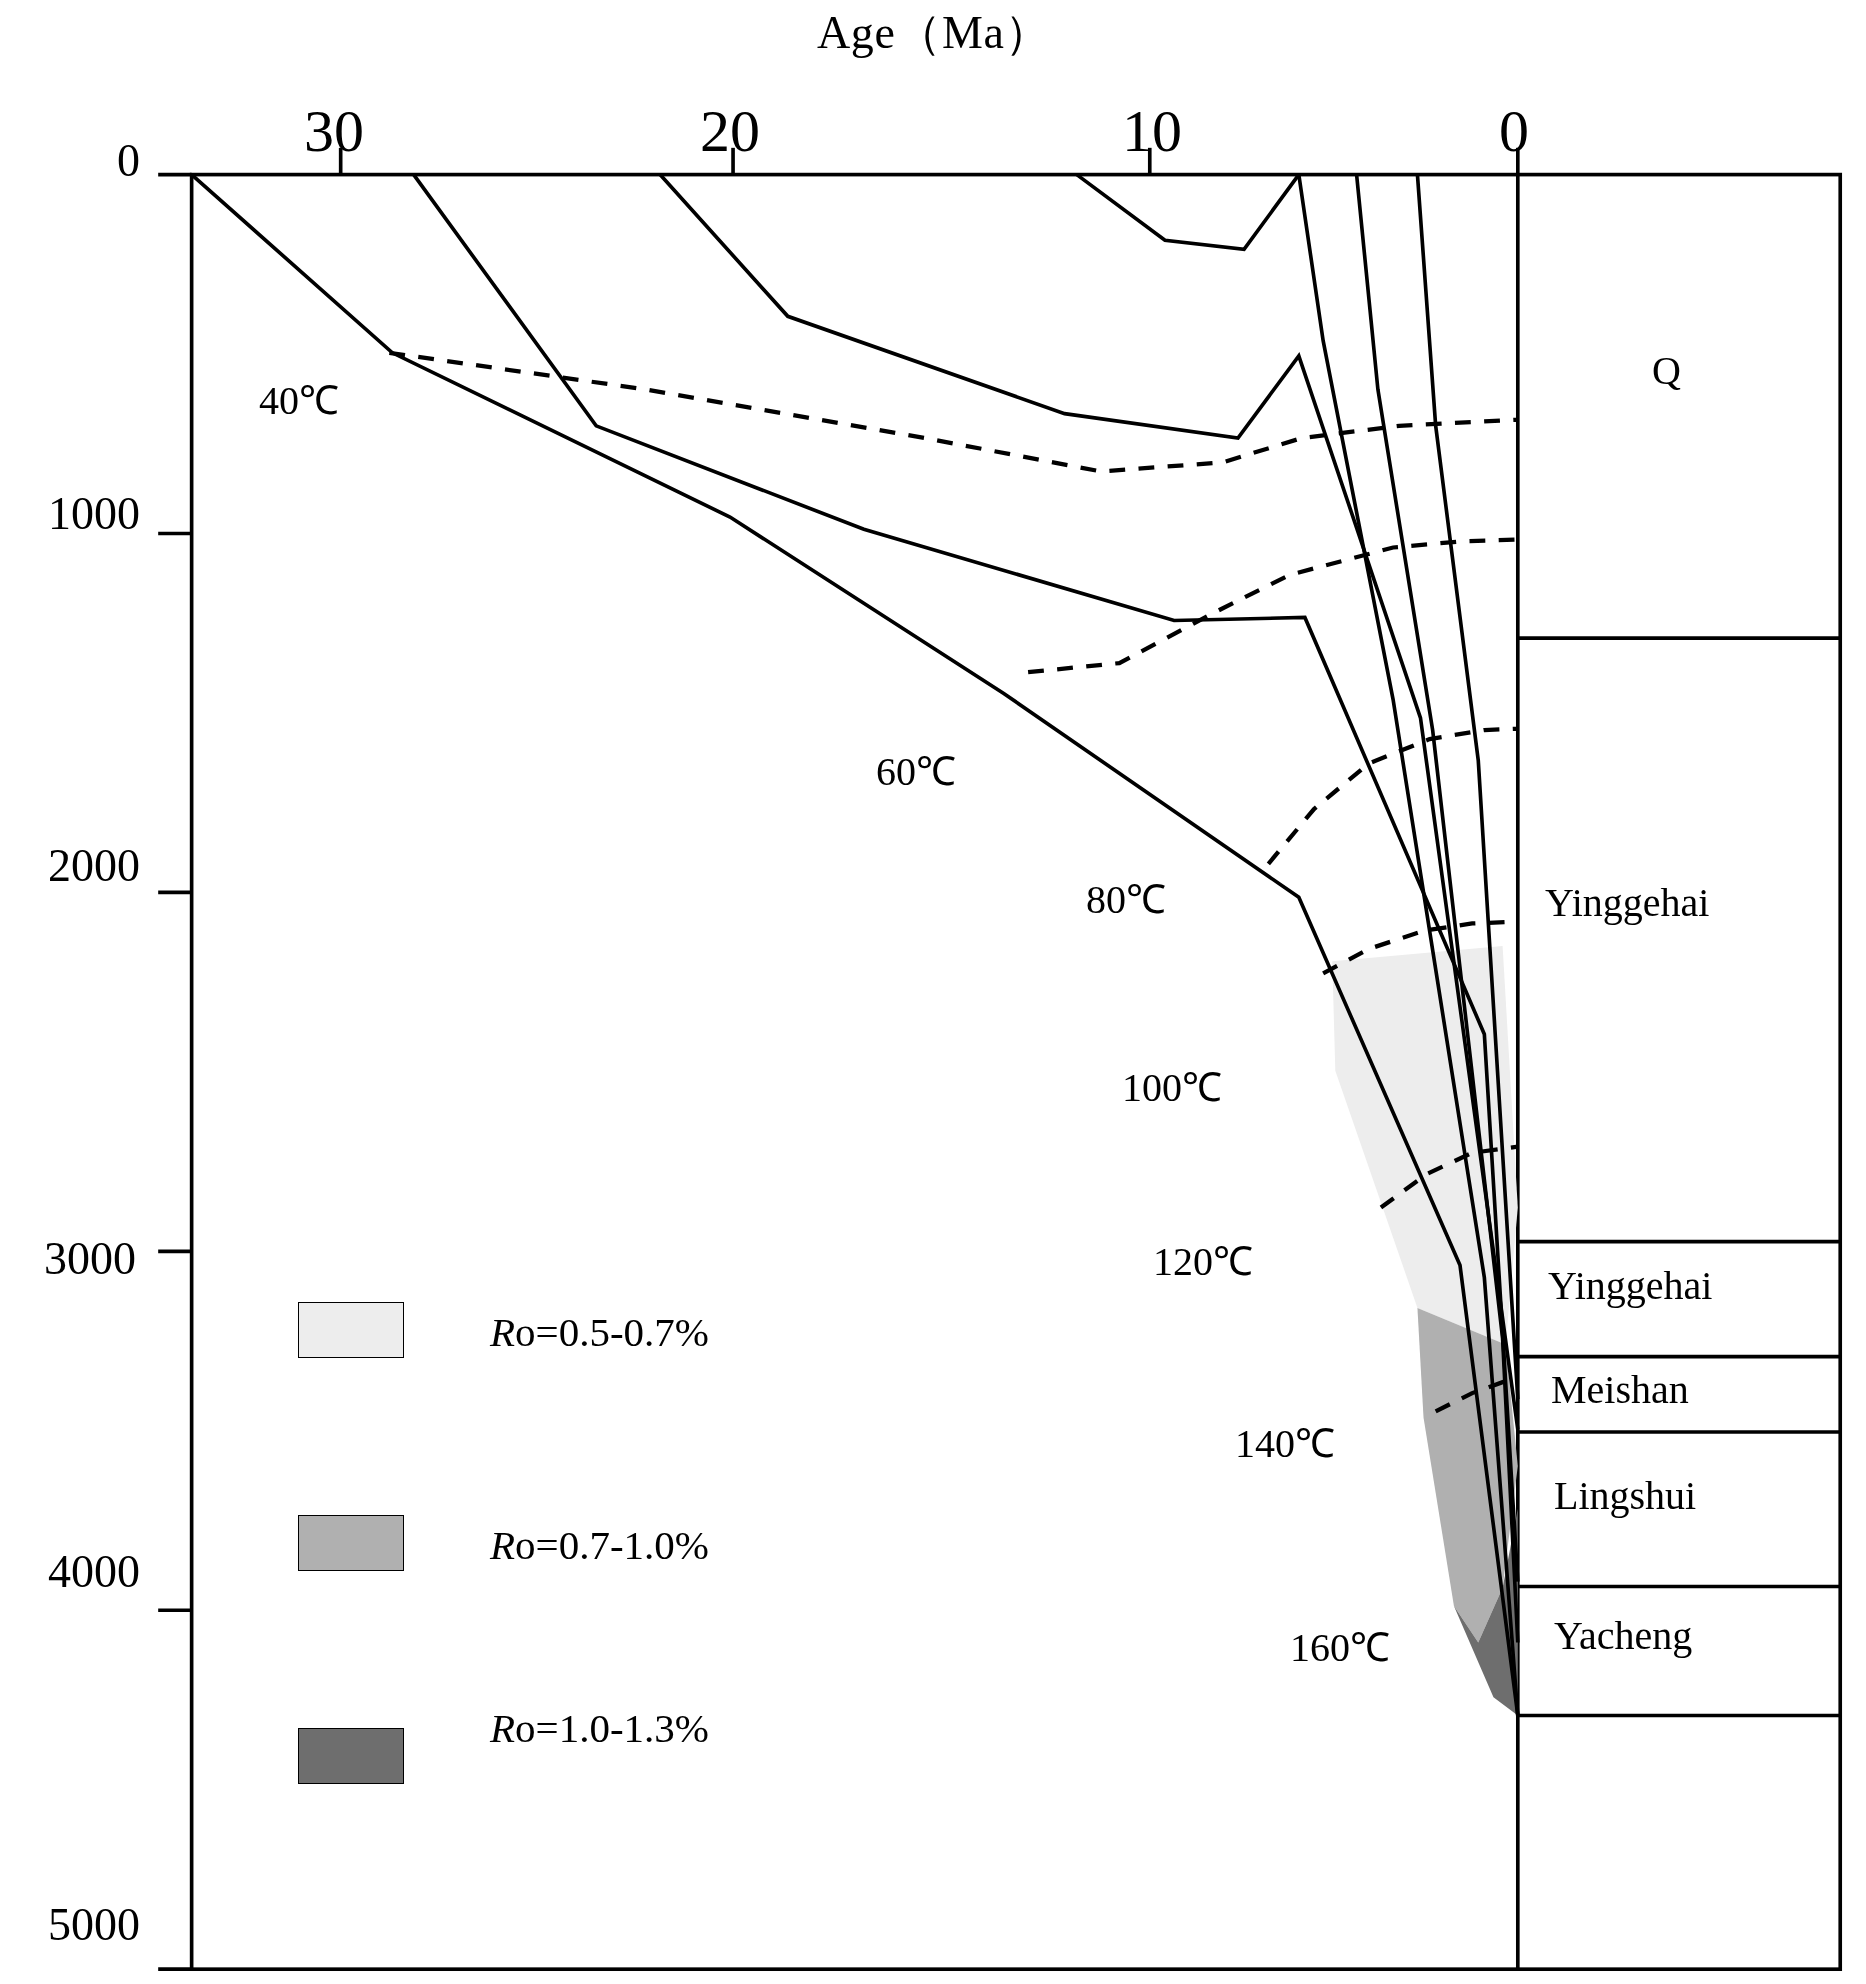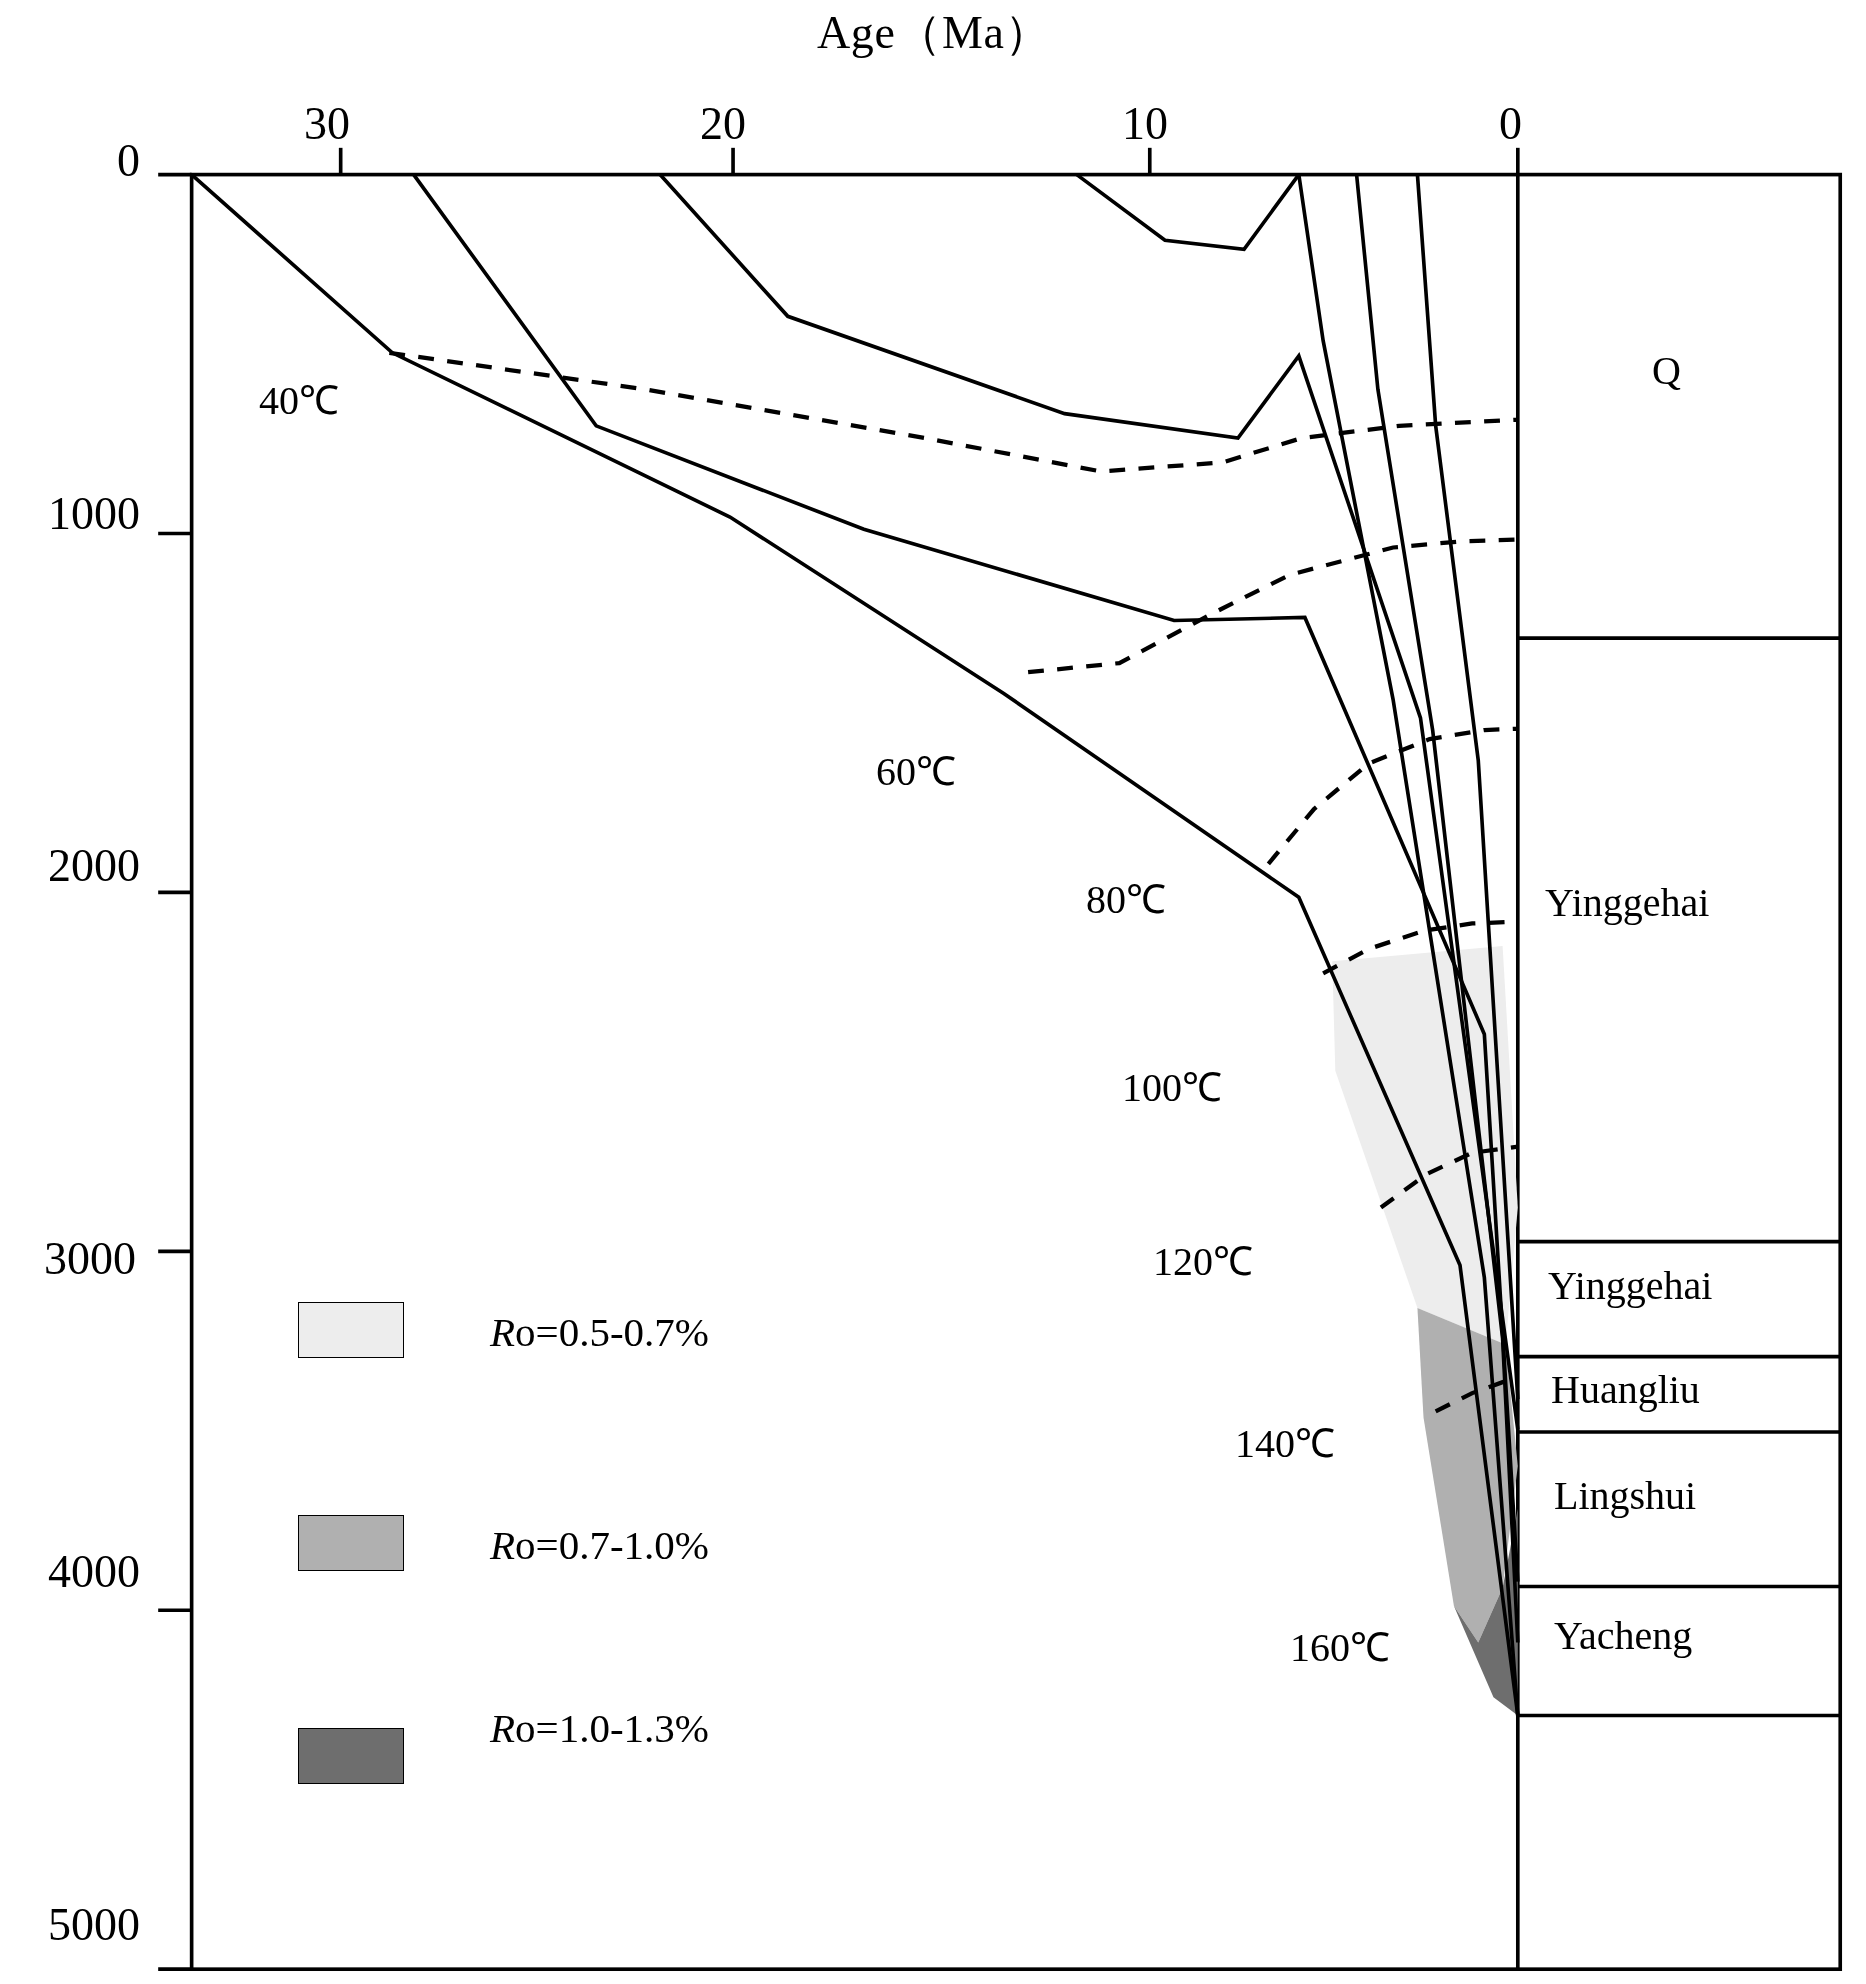--- a/index.html
+++ b/index.html
@@ -8,21 +8,21 @@
 
   .axis-title{
     position:absolute;
     font-size:46px;
     letter-spacing:0.6px;
     white-space:nowrap;
     margin-left:38px;
   }
   .tick-label{
     position:absolute;
-    font-size:46px;
+    font-size:60px;
     white-space:nowrap;
   }
   .ylabel{
     position:absolute;
     font-size:46px;
     white-space:nowrap;
     text-align:right;
   }
   .temp-label{
     position:absolute;
@@ -118,21 +118,21 @@
   <div class="temp-label" style="left:876px;top:730px;margin-top:12px;">60℃</div>
   <div class="temp-label" style="left:1086px;top:870px;">80℃</div>
   <div class="temp-label" style="left:1122px;top:1058px;">100℃</div>
   <div class="temp-label" style="left:1153px;top:1232px;">120℃</div>
   <div class="temp-label" style="left:1235px;top:1414px;">140℃</div>
   <div class="temp-label" style="left:1290px;top:1618px;">160℃</div>
 
   <div class="unit-label" style="left:1652px;top:347px;">Q</div>
   <div class="unit-label" style="left:1545px;top:879px;">Yinggehai</div>
   <div class="unit-label" style="left:1548px;top:1262px;">Yinggehai</div>
-  <div class="unit-label" style="left:1551px;top:1366px;">Huangliu</div>
+  <div class="unit-label" style="left:1551px;top:1366px;">Meishan</div>
   <div class="unit-label" style="left:1554px;top:1472px;">Lingshui</div>
   <div class="unit-label" style="left:1554px;top:1612px;">Yacheng</div>
 
   <div class="legend-swatch" style="left:298px;top:1302px;width:106px;height:56px;background:#ededed;"></div>
   <div class="legend-label" style="left:490px;top:1308px;"><i>R</i><span>o=0.5-0.7%</span></div>
 
   <div class="legend-swatch" style="left:298px;top:1515px;width:106px;height:56px;background:#b0b0b0;"></div>
   <div class="legend-label" style="left:490px;top:1521px;"><i>R</i><span>o=0.7-1.0%</span></div>
 
   <div class="legend-swatch" style="left:298px;top:1728px;width:106px;height:56px;background:#6e6e6e;"></div>

